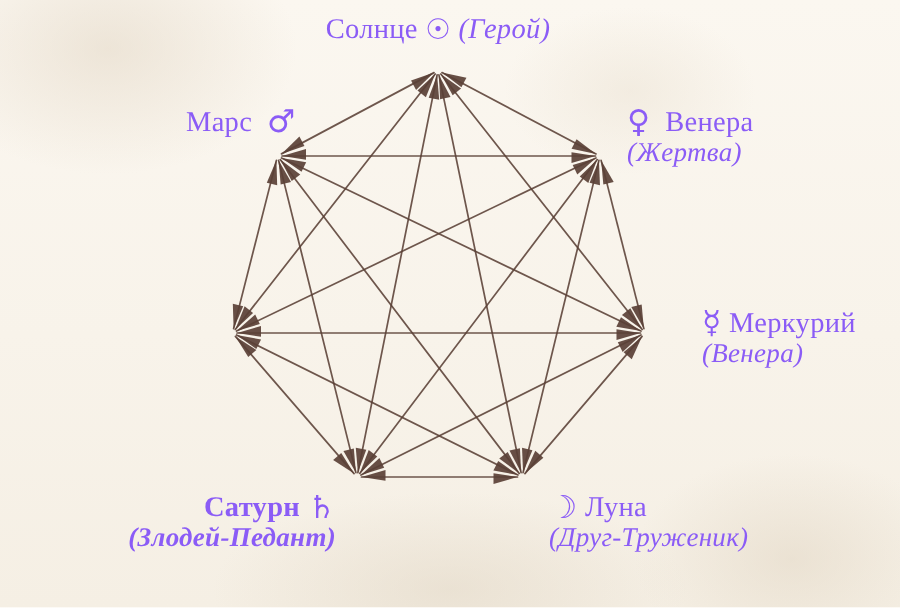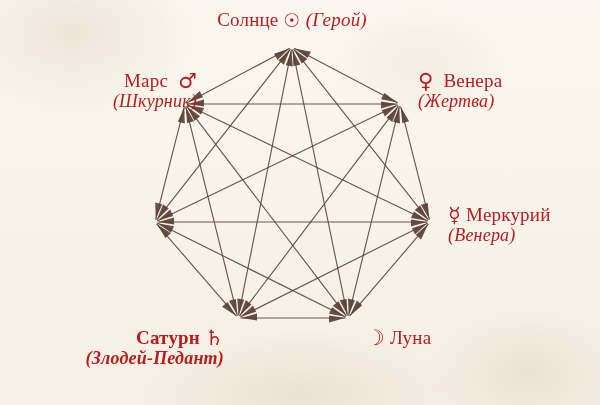--- a/index.html
+++ b/index.html
@@ -30,21 +30,21 @@
       linear-gradient(180deg, #fbf7f0 0%, #f8f3ea 55%, #f5efe4 100%);
   }
   #graph {
     position: absolute;
     inset: 0;
   }
   .label {
     position: absolute;
     line-height: 1.06;
     white-space: nowrap;
-    color: #b91c1c;
+    color: #8b5cf6;
   }
   .label .row1 {
     font-size: 19px;
     letter-spacing: .2px;
   }
   .label .row2 {
     font-size: 18px;
     font-style: italic;
     letter-spacing: .2px;
   }
@@ -174,35 +174,35 @@
         <path d="M 155.74 219.09 L 155.22 202.45 L 162.13 204.21 Z" fill="#5a4036" fill-opacity="0.92"></path>
       </g>
     </svg>
 
   <div class="label c" style="left:292px;top:10px;transform:translateX(-50%);">
     <div class="row1"><span>Солнце</span> <span class="glyph">☉</span> <span style="font-style:italic">(Герой)</span></div>
   </div>
 
   <div class="label r" style="left:168px;top:70px;transform:translateX(-100%);margin-left:29px;">
     <div class="row1"><span>Марс</span> &nbsp;<span class="glyph glyph-big">♂</span></div>
-    <div class="row2">(Шкурник)</div>
   </div>
 
   <div class="label l" style="left:418px;top:70px;">
     <div class="row1"><span class="glyph glyph-big">♀</span>&nbsp; <span>Венера</span></div>
     <div class="row2">(Жертва)</div>
   </div>
 
 
-  <div class="label l" style="left:448px;top:204px;">
+  <div class="label l" style="left:468px;top:204px;">
     <div class="row1"><span class="glyph glyph-big">☿</span> <span>Меркурий</span></div>
     <div class="row2">(Венера)</div>
   </div>
 
   <div class="label r" style="left:224px;top:327px;transform:translateX(-100%);font-weight:bold;">
     <div class="row1"><span>Сатурн</span> <span class="glyph glyph-big">♄</span></div>
     <div class="row2">(Злодей-Педант)</div>
   </div>
 
   <div class="label l" style="left:366px;top:327px;">
     <div class="row1"><span class="glyph glyph-big">☽</span> <span>Луна</span></div>
+    <div class="row2">(Друг-Труженик)</div>
   </div>
 </div>
 
 </body></html>

